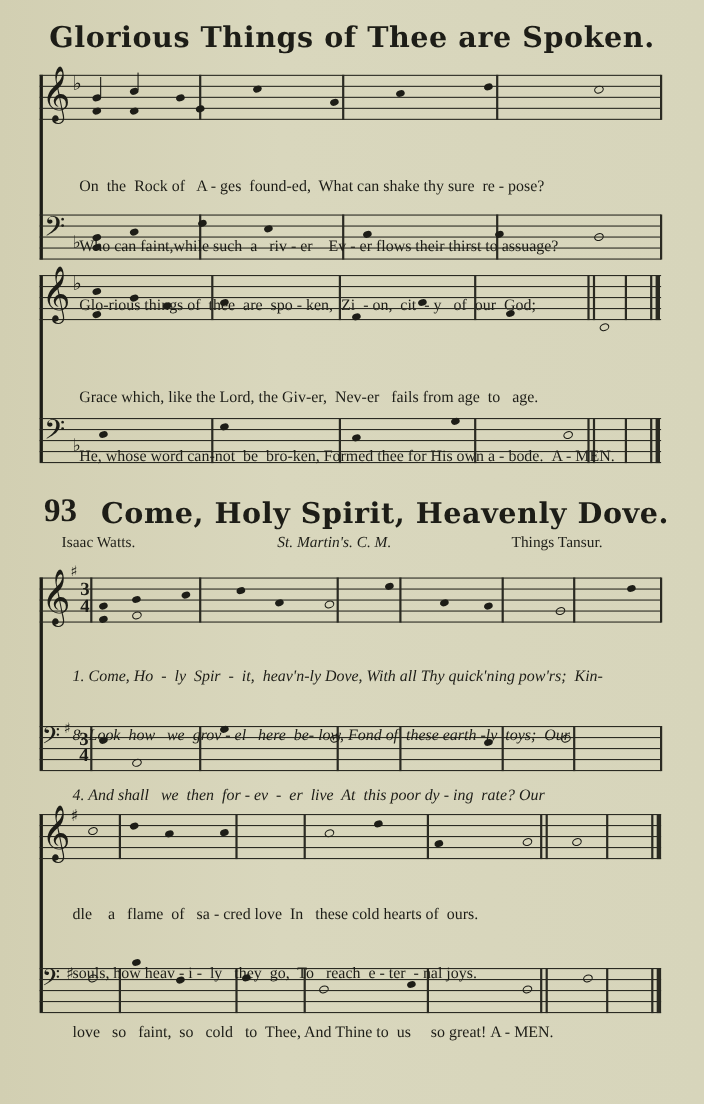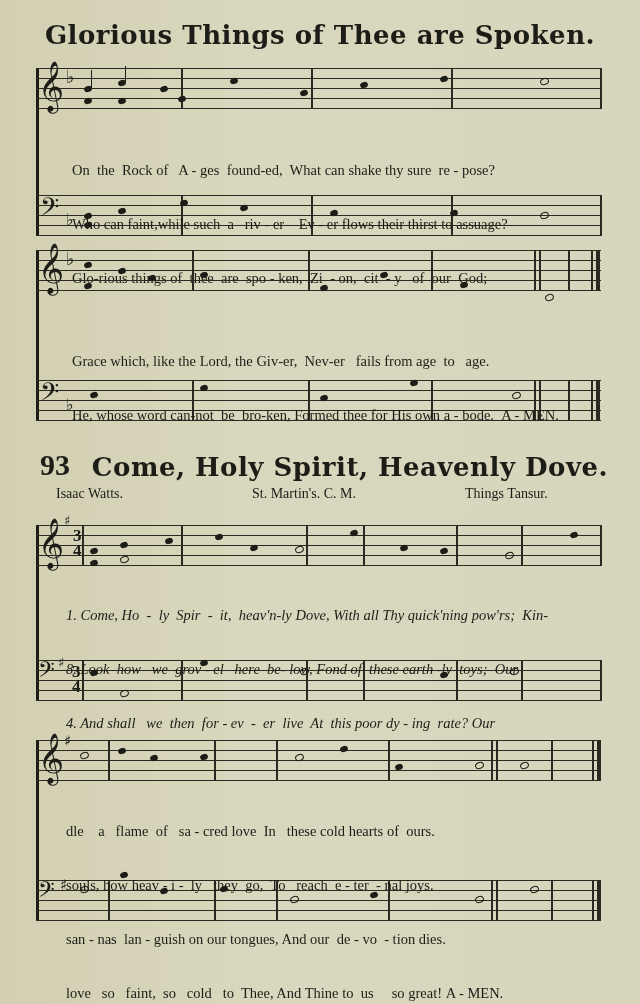--- a/index.html
+++ b/index.html
@@ -13,21 +13,21 @@
   .page { position:absolute; inset:0; background:linear-gradient(90deg,#d2cfb2 0%,#d9d7bd 40%,#d7d5bb 100%); }
   .title {
     position:absolute; left:0; width:640px; text-align:center;
     font-family:"DejaVu Serif", serif; font-weight:bold; letter-spacing:0.5px;
   }
   .t1 { top:20px; font-size:26px; }
   .hymn-num { position:absolute; left:40px; top:448px; font-size:30px; font-weight:bold; font-family:"Liberation Serif", serif; }
   .t2 { top:452px; font-size:26px; left:60px; width:580px; }
   .credits { position:absolute; top:486px; font-size:14px; }
   .cred-a { left:56px; }
-  .cred-t { left:252px; }
+  .cred-t { left:252px; font-style:italic; }
   .cred-c { left:465px; }
   .staff { position:absolute; left:36px; width:565px; height:41px; }
   .staff .line { position:absolute; left:0; right:0; height:1.3px; background:#2a2a22; }
   .staff .bar { position:absolute; top:0; bottom:0; width:1.5px; background:#2a2a22; }
   .staff .bar.thick { width:4px; }
   .brace { position:absolute; left:36px; width:3px; background:#1d1d17; }
   .clef { position:absolute; font-family:"DejaVu Sans", sans-serif; }
   .note { position:absolute; width:8px; height:6px; border-radius:50%; background:#1d1d17; transform:rotate(-20deg); }
   .note.open { background:transparent; border:1.5px solid #1d1d17; width:7px; height:5px; }
   .stem { position:absolute; width:1.2px; background:#1d1d17; }
@@ -282,17 +282,16 @@
   <div class="note" style="left:160px;top:888px"></div>
   <div class="note" style="left:220px;top:886px"></div>
   <div class="note open" style="left:290px;top:896px"></div>
   <div class="note" style="left:370px;top:892px"></div>
   <div class="note open" style="left:475px;top:896px"></div>
   <div class="note open" style="left:530px;top:886px"></div>
 
   <div class="lyrics ly4">
     <div>dle    a   flame  of   sa - cred love  In   these cold hearts of  ours.</div>
     <div>souls, how heav - i -  ly   they  go,  To   reach  e - ter  - nal joys.</div>
-    <div>san - nas  lan - guish on our tongues, And our  de - vo  - tion dies.</div>
     <div><span>love   so   faint,  so   cold   to  Thee, And Thine to  us     so great!</span> <span class="amen-sc">A - MEN.</span></div>
   </div>
 
 </div>
 
 </body></html>

